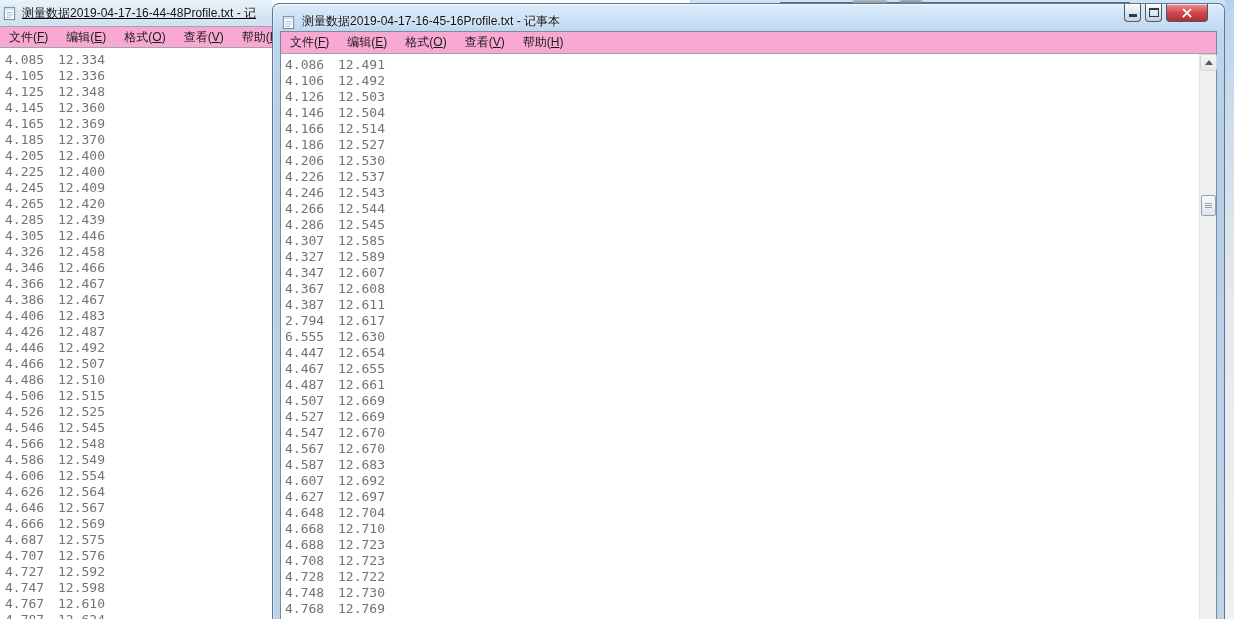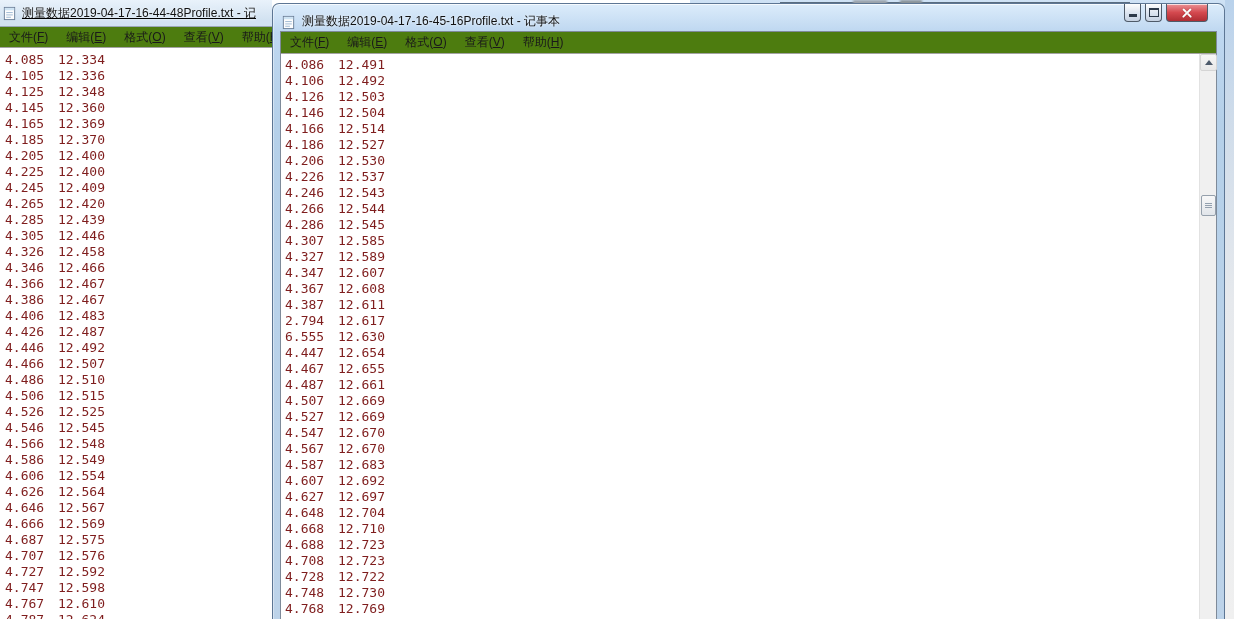--- a/index.html
+++ b/index.html
@@ -14,25 +14,25 @@
   .bg-window{left:690px;top:0;width:544px;height:34px;background:linear-gradient(#cfe2f5,#bcd4ec);}
   .bg-topline{left:780px;top:2px;width:350px;height:2px;background:#5a6d80;filter:blur(.6px);}
   .bg-frag1{left:853px;top:0;width:34px;height:5px;background:#9aa2aa;filter:blur(1px);}
   .bg-frag2{left:900px;top:0;width:22px;height:5px;background:#8a9298;filter:blur(1px);}
   .bg-blurtext{left:963px;top:12px;width:108px;height:13px;background:#3d4d5e;border-radius:3px;filter:blur(3px);opacity:.75;}
   .bg-right-strip{left:1225px;top:0;width:9px;height:619px;
     background:linear-gradient(#b9d2ec,#cfdcea 120px,#e6e9ed 300px,#f0f0f0);}
 
   
   .titlebar-text{font-size:12px;color:#111;white-space:nowrap;overflow:hidden;text-shadow:0 0 3px rgba(255,255,255,.9);}
-  .menubar{background:#4d7c0f;border-bottom:5px solid #a3a3a3;display:flex;align-items:center;font-size:12px;color:#1a1a1a;}
+  .menubar{background:#f9a8d4;border-bottom:5px solid #a3a3a3;display:flex;align-items:center;font-size:12px;color:#1a1a1a;}
   .menu-item{padding:2px 9px;white-space:nowrap;}
   .menu-item u{text-decoration:underline;}
   .client{background:#fff;font-family:"DejaVu Sans Mono","Liberation Mono",monospace;
-    font-size:13px;color:#7f1d1d;overflow:hidden;}
+    font-size:13px;color:#737373;overflow:hidden;}
   .row{height:16px;line-height:16px;white-space:nowrap;}
   .row .c1{display:inline-block;width:53px;}
 
   
   .np-icon{width:15px;height:15px;display:inline-block;flex:0 0 auto;}
 
   
   .win-left{left:0;top:0;width:272px;height:619px;
     background:linear-gradient(#e9f2fb,#d2e2f1 20px,#c7daec);}
   .win-left .titlebar{left:0;top:0;width:272px;height:26px;display:flex;align-items:center;gap:5px;padding-left:2px;box-sizing:border-box;text-decoration:underline;}

